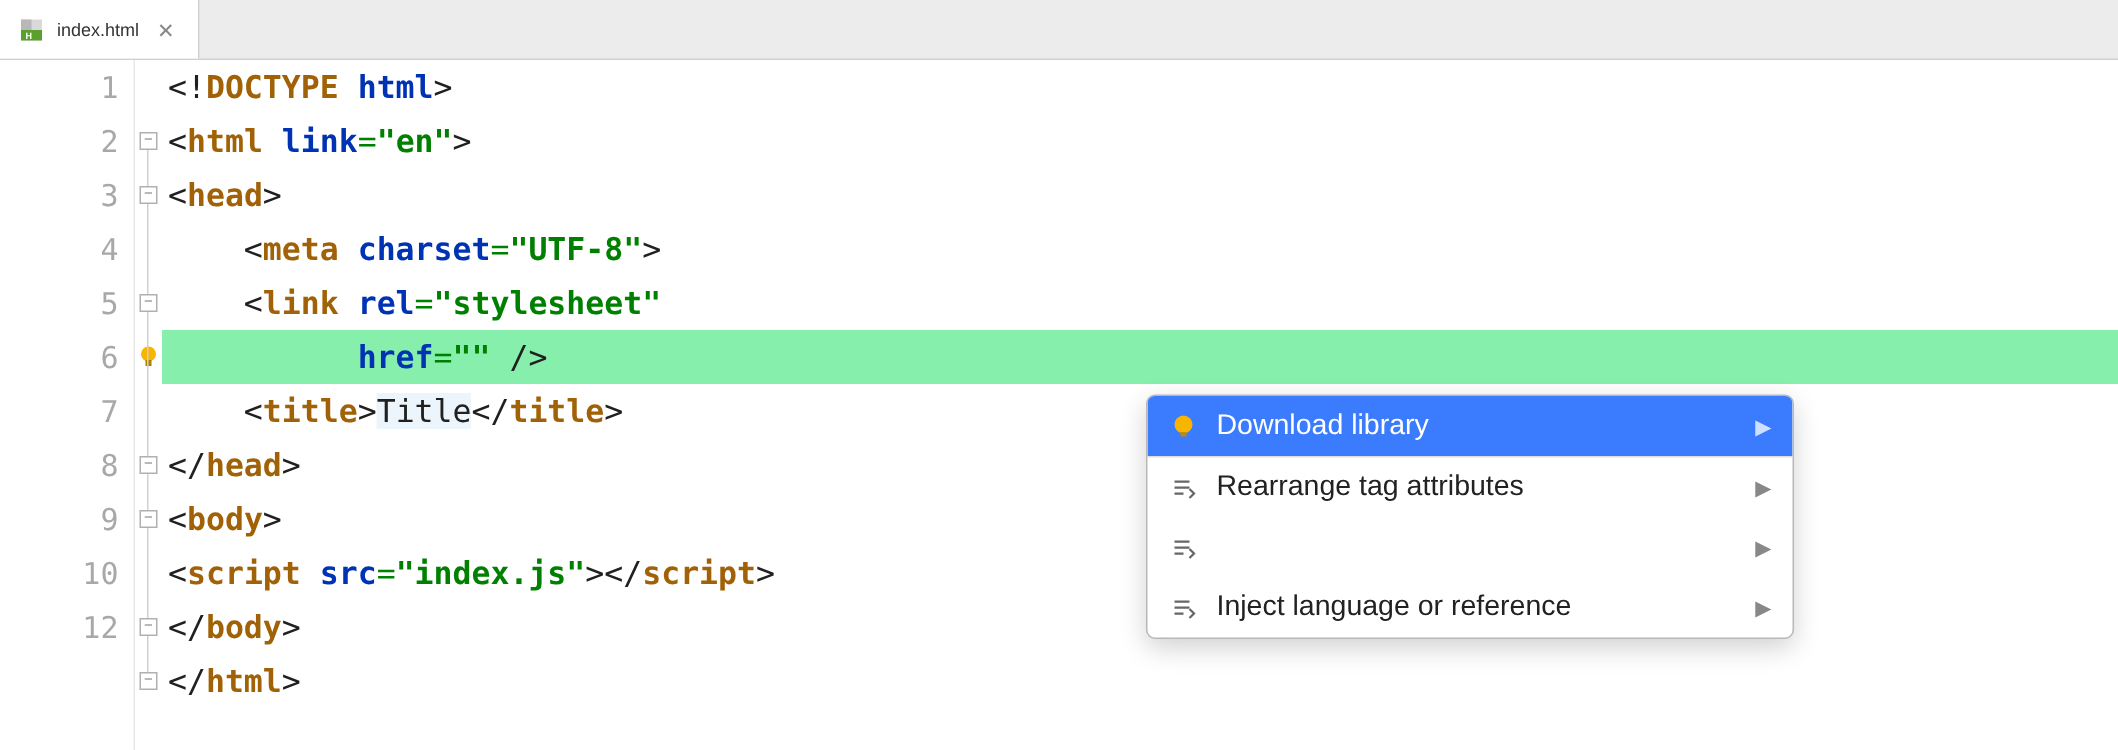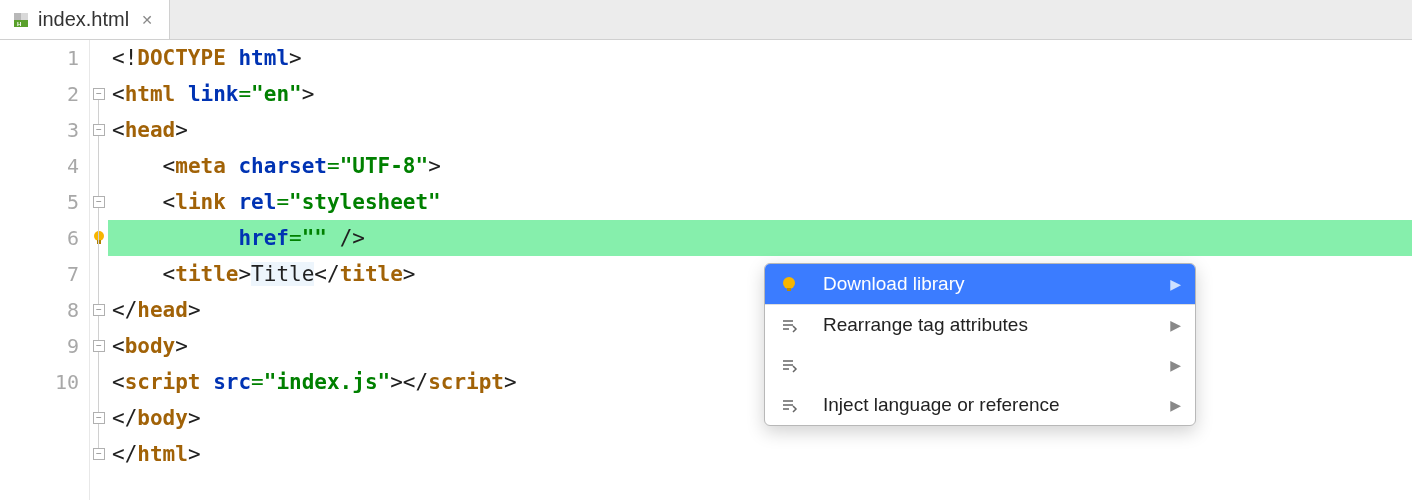--- a/index.html
+++ b/index.html
@@ -26,21 +26,21 @@
     gap: 8px;
   }
   .tab-icon {
     width: 18px;
     height: 18px;
     display: flex;
     align-items: center;
     justify-content: center;
   }
   .tab-label {
-    font-size: 20px;
+    font-size: 12px;
     color: #333333;
   }
   .tab-close {
     font-size: 14px;
     color: #888888;
     cursor: pointer;
     padding: 2px 4px;
   }
   .editor-area {
     display: flex;
@@ -141,21 +141,21 @@
     border: 1px solid #b8b8b8;
     border-radius: 6px;
     box-shadow: 0 6px 18px rgba(0,0,0,0.18);
     overflow: hidden;
   }
   .menu-item {
     display: flex;
     align-items: center;
     height: 40px;
     padding: 4px 14px;
-    gap: 24px;
+    gap: 12px;
     font-size: 19px;
     color: #222222;
     cursor: pointer;
     position: relative;
   }
   .menu-item .submenu-arrow {
     margin-left: auto;
     color: #888888;
     font-size: 14px;
   }
@@ -220,20 +220,23 @@
       </div>
     <div class="gutter-line">
         <span class="line-number">8</span>
       </div>
     <div class="gutter-line">
         <span class="line-number">9</span>
       </div>
     <div class="gutter-line">
         <span class="line-number">10</span>
       </div>
+    <div class="gutter-line">
+        <span class="line-number">12</span>
+      </div>
   </div>
 
   <div class="fold-column">
     <div class="fold-cell"></div>
     <div class="fold-cell line-start">
         <div class="fold-marker">−</div>
       </div>
     <div class="fold-cell line-mid">
         <div class="fold-marker">−</div>
       </div>

